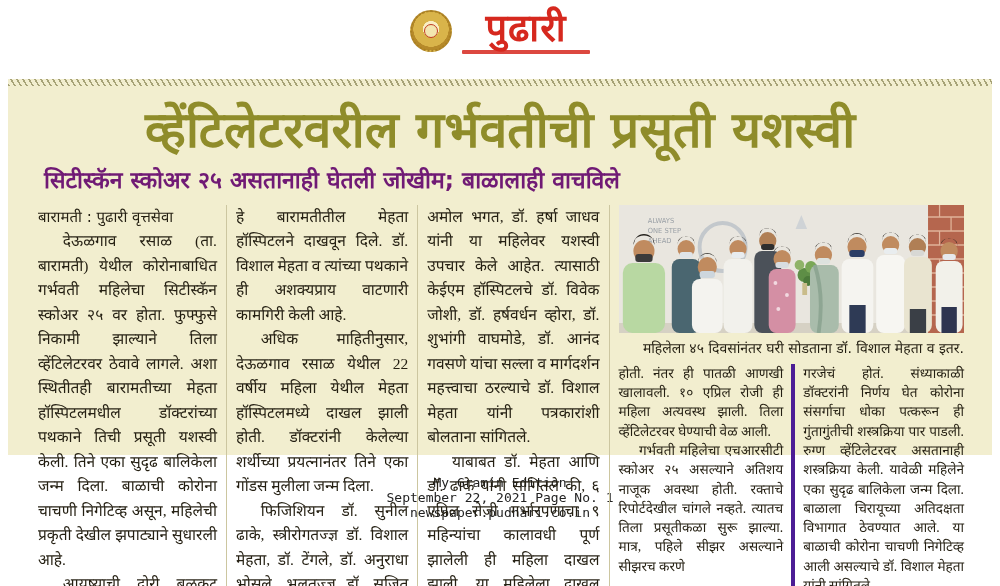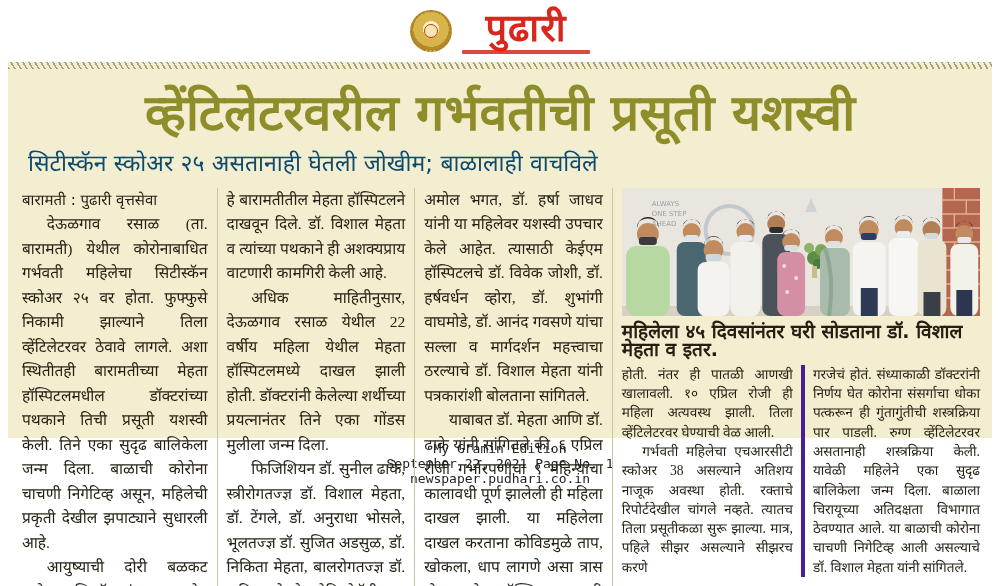--- a/index.html
+++ b/index.html
@@ -32,60 +32,61 @@
     color:#d6281e; font-weight:bold; font-size:38px; line-height:40px;
     font-family:"DejaVu Sans", sans-serif; letter-spacing:1px;
   }
   .logo-tagline {
     width:128px; height:4px; background:#d6281e; margin-top:2px;
     border-radius:1px; opacity:.85;
   }
 
   
   .article {
-    position:relative; margin:0 8px; height:376px;
+    position:relative; margin:17px 8px; height:376px;
     background:#f2eecf;
-    padding:12px 12px 10px;
+    padding:12px 28px 10px;
   }
   .hatch-border {
     position:absolute; top:0; left:0; right:0; height:7px;
     background:repeating-linear-gradient(60deg, #8d8959 0 1.6px, rgba(0,0,0,0) 1.6px 5.2px);
     opacity:.75;
   }
 
   .headline {
     text-align:center; color:#8f8c2a; font-weight:bold;
     font-size:50px; line-height:1.1;
     margin:12px 0 8px;
     font-family:"DejaVu Sans", sans-serif;
   }
   .subheadline {
-    font-size:23px; font-weight:normal; color:#0c4a6e;
+    font-size:23px; font-weight:bold; color:#701a75;
     margin:0 8px 10px; line-height:1.25;
     font-family:"DejaVu Sans", sans-serif;
   }
 
   .bodygrid { display:flex; align-items:stretch; }
   .col {
     width:199px; padding:0 9px;
     border-right:1px solid #ccc6a0;
     font-size:15.5px; line-height:24.5px;
     text-align:justify; color:#241f12;
   }
   .col:first-child { padding-left:2px; }
   .col p { margin:0; text-indent:1.6em; }
   .col p.no-indent { text-indent:0; }
   .dateline { font-weight:normal; text-indent:0 !important; font-family:"DejaVu Sans", sans-serif; font-size:15px; }
 
   .right-region { width:370px; padding-left:9px; }
   .photo { width:100%; height:128px; display:block; background:#e9e6df; }
   .caption {
-    font-weight:bold; font-size:19px; line-height:18px;
+    font-weight:normal; font-size:14px; line-height:18px;
     color:#241f12; margin:6px 0 7px;
     font-family:"DejaVu Sans", sans-serif;
+    text-align:right;
   }
   .subcols { display:flex; }
   .subcol {
     width:50%; font-size:13.6px; line-height:19.3px;
     text-align:justify; color:#241f12; padding-right:8px;
   }
   .subcol + .subcol { border-left:4px solid #4c1d95; padding-right:0; padding-left:8px; }
   .subcol p { margin:0; text-indent:1.5em; }
   .subcol p.no-indent { text-indent:0; }
 
@@ -242,21 +243,21 @@
           <rect x="330" y="56" width="28" height="72" rx="8" fill="#f2f1ea"></rect>
           <rect x="336" y="102" width="16" height="26" fill="#2e3550"></rect>
         </g>
       </svg>
 
       <p class="caption">महिलेला ४५ दिवसांनंतर घरी सोडताना डॉ. विशाल मेहता व इतर.</p>
 
       <div class="subcols">
         <div class="subcol">
           <p class="no-indent">होती. नंतर ही पातळी आणखी खालावली. १० एप्रिल रोजी ही महिला अत्यवस्थ झाली. तिला व्हेंटिलेटरवर घेण्याची वेळ आली.</p>
-          <p>गर्भवती महिलेचा एचआरसीटी स्कोअर 38 असल्याने अतिशय नाजूक अवस्था होती. रक्ताचे रिपोर्टदेखील चांगले नव्हते. त्यातच तिला प्रसूतीकळा सुरू झाल्या. मात्र, पहिले सीझर असल्याने सीझरच करणे</p>
+          <p>गर्भवती महिलेचा एचआरसीटी स्कोअर २५ असल्याने अतिशय नाजूक अवस्था होती. रक्ताचे रिपोर्टदेखील चांगले नव्हते. त्यातच तिला प्रसूतीकळा सुरू झाल्या. मात्र, पहिले सीझर असल्याने सीझरच करणे</p>
         </div>
         <div class="subcol">
           <p class="no-indent">गरजेचं होतं. संध्याकाळी डॉक्टरांनी निर्णय घेत कोरोना संसर्गाचा धोका पत्करून ही गुंतागुंतीची शस्त्रक्रिया पार पाडली. रुग्ण व्हेंटिलेटरवर असतानाही शस्त्रक्रिया केली. यावेळी महिलेने एका सुदृढ बालिकेला जन्म दिला. बाळाला चिरायूच्या अतिदक्षता विभागात ठेवण्यात आले. या बाळाची कोरोना चाचणी निगेटिव्ह आली असल्याचे डॉ. विशाल मेहता यांनी सांगितले.</p>
         </div>
       </div>
 
     </div>
   </div>
 </section>
 

